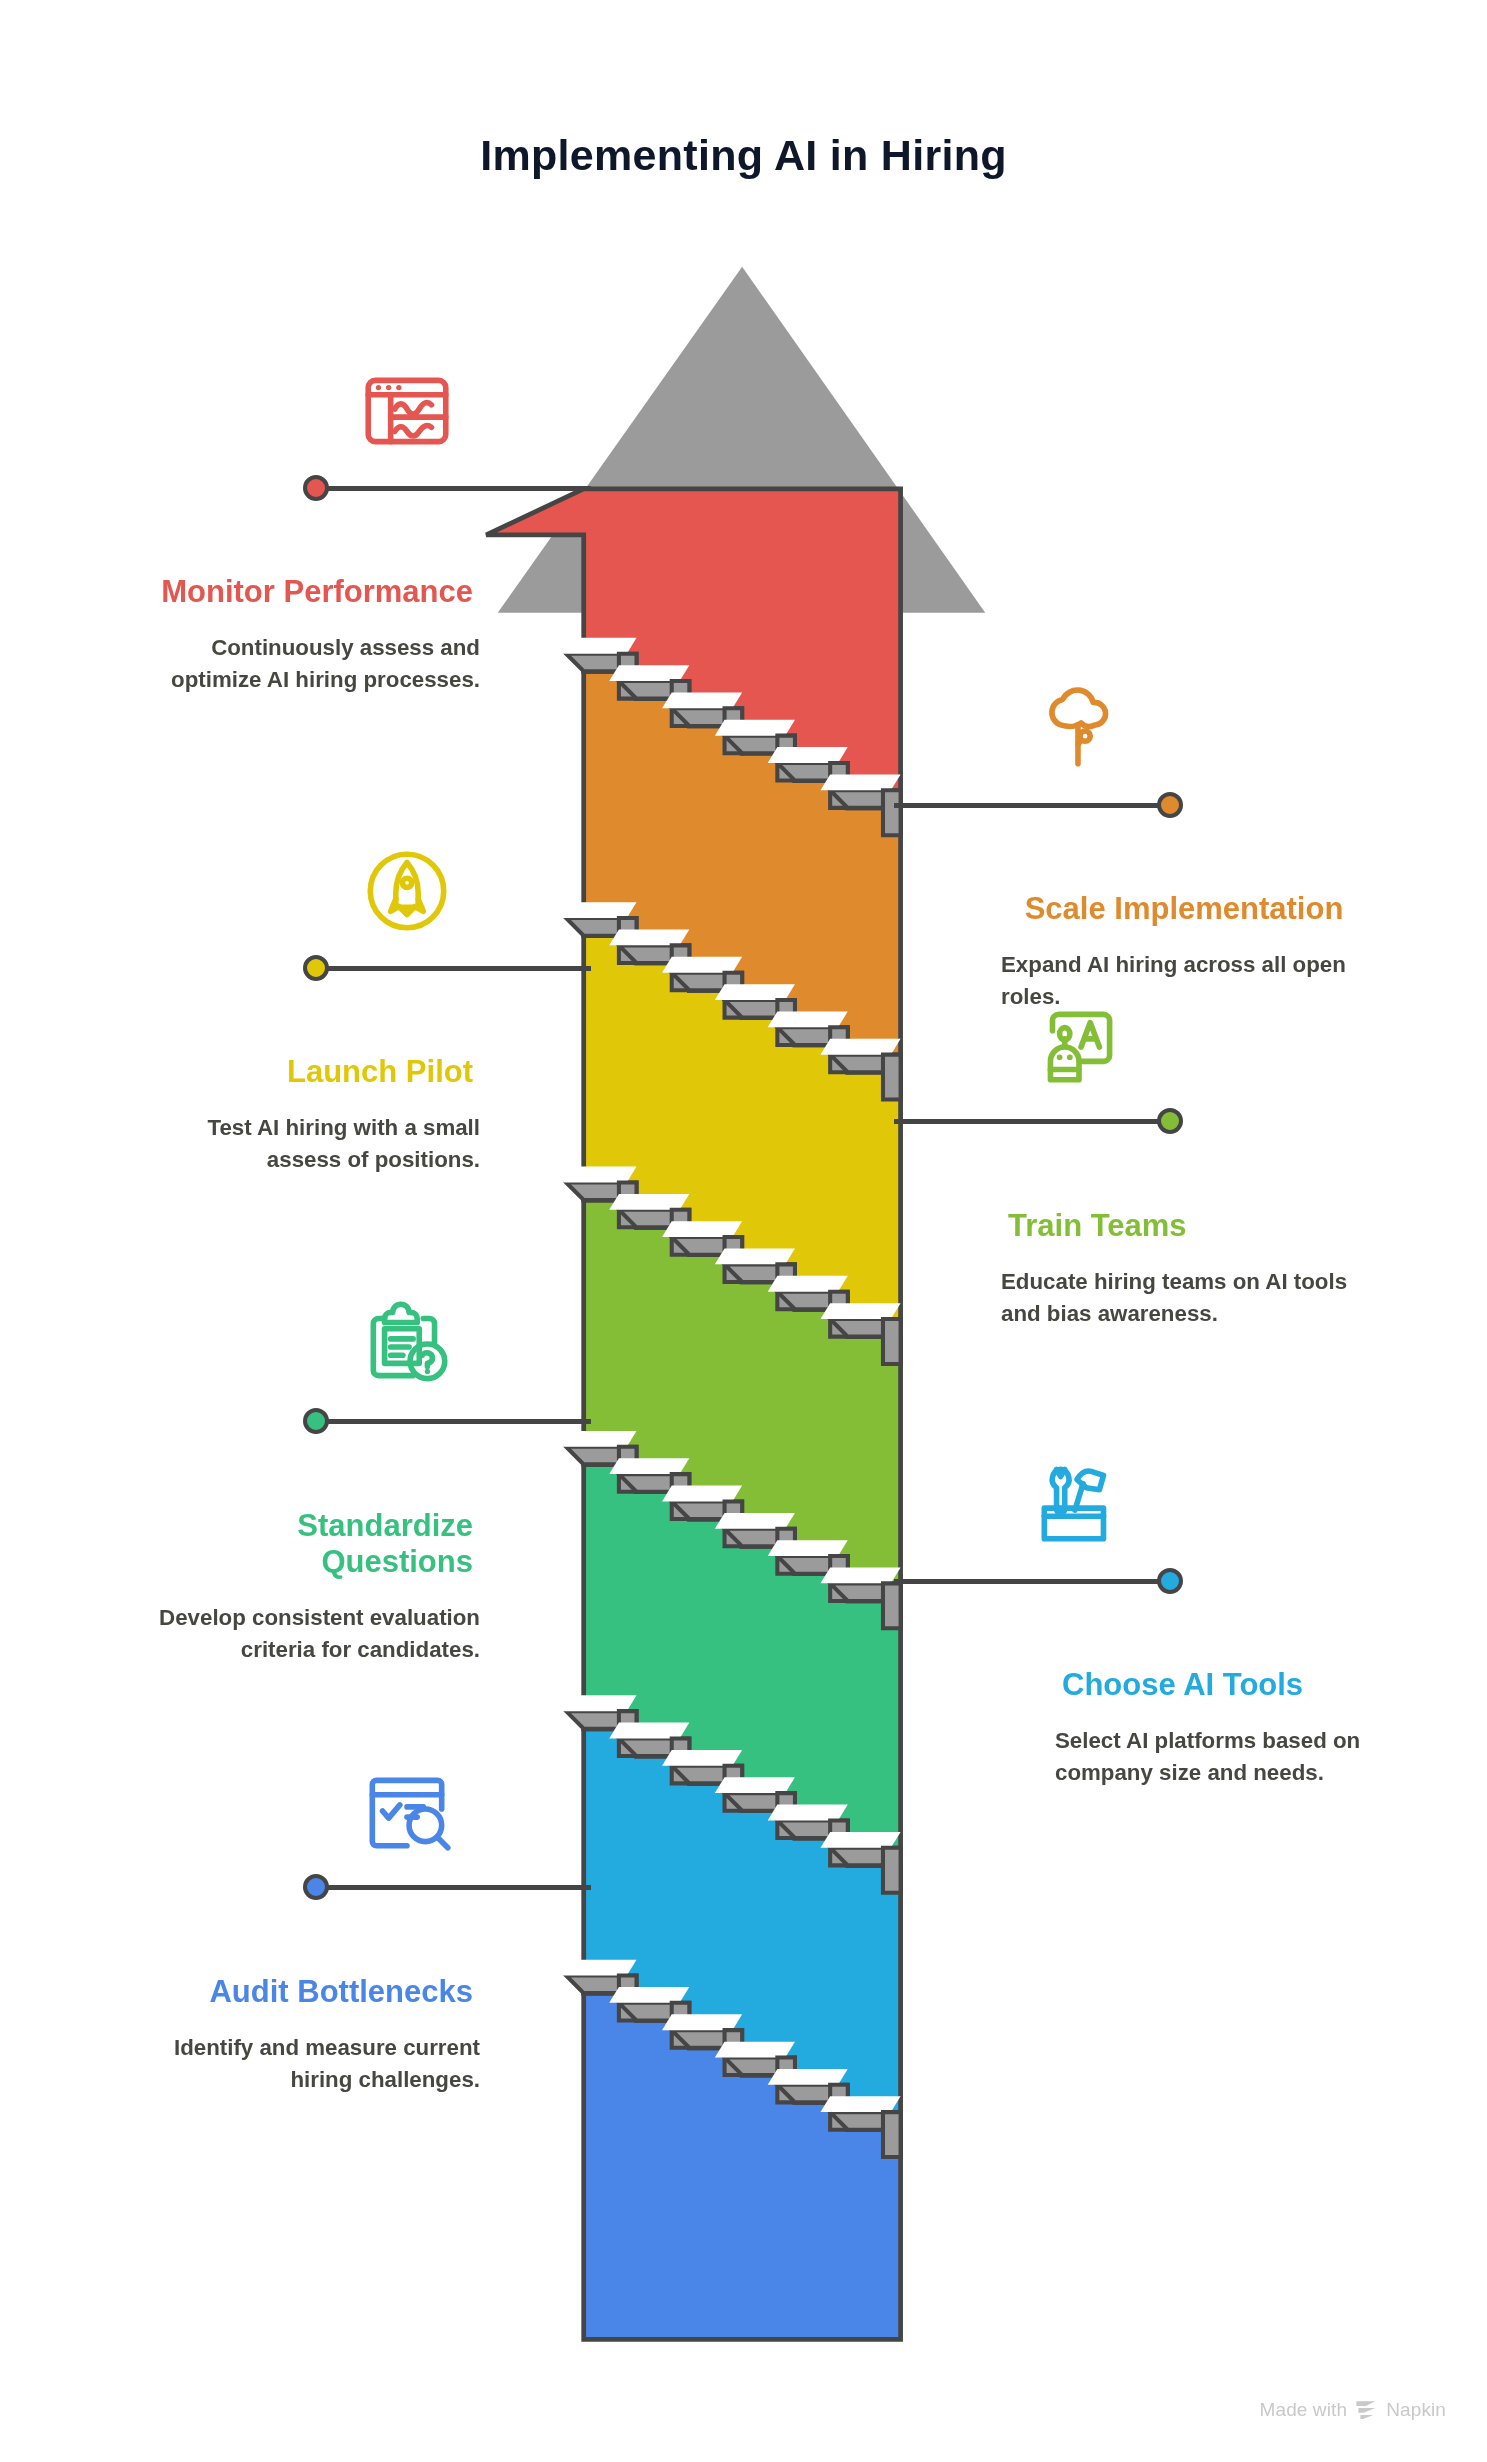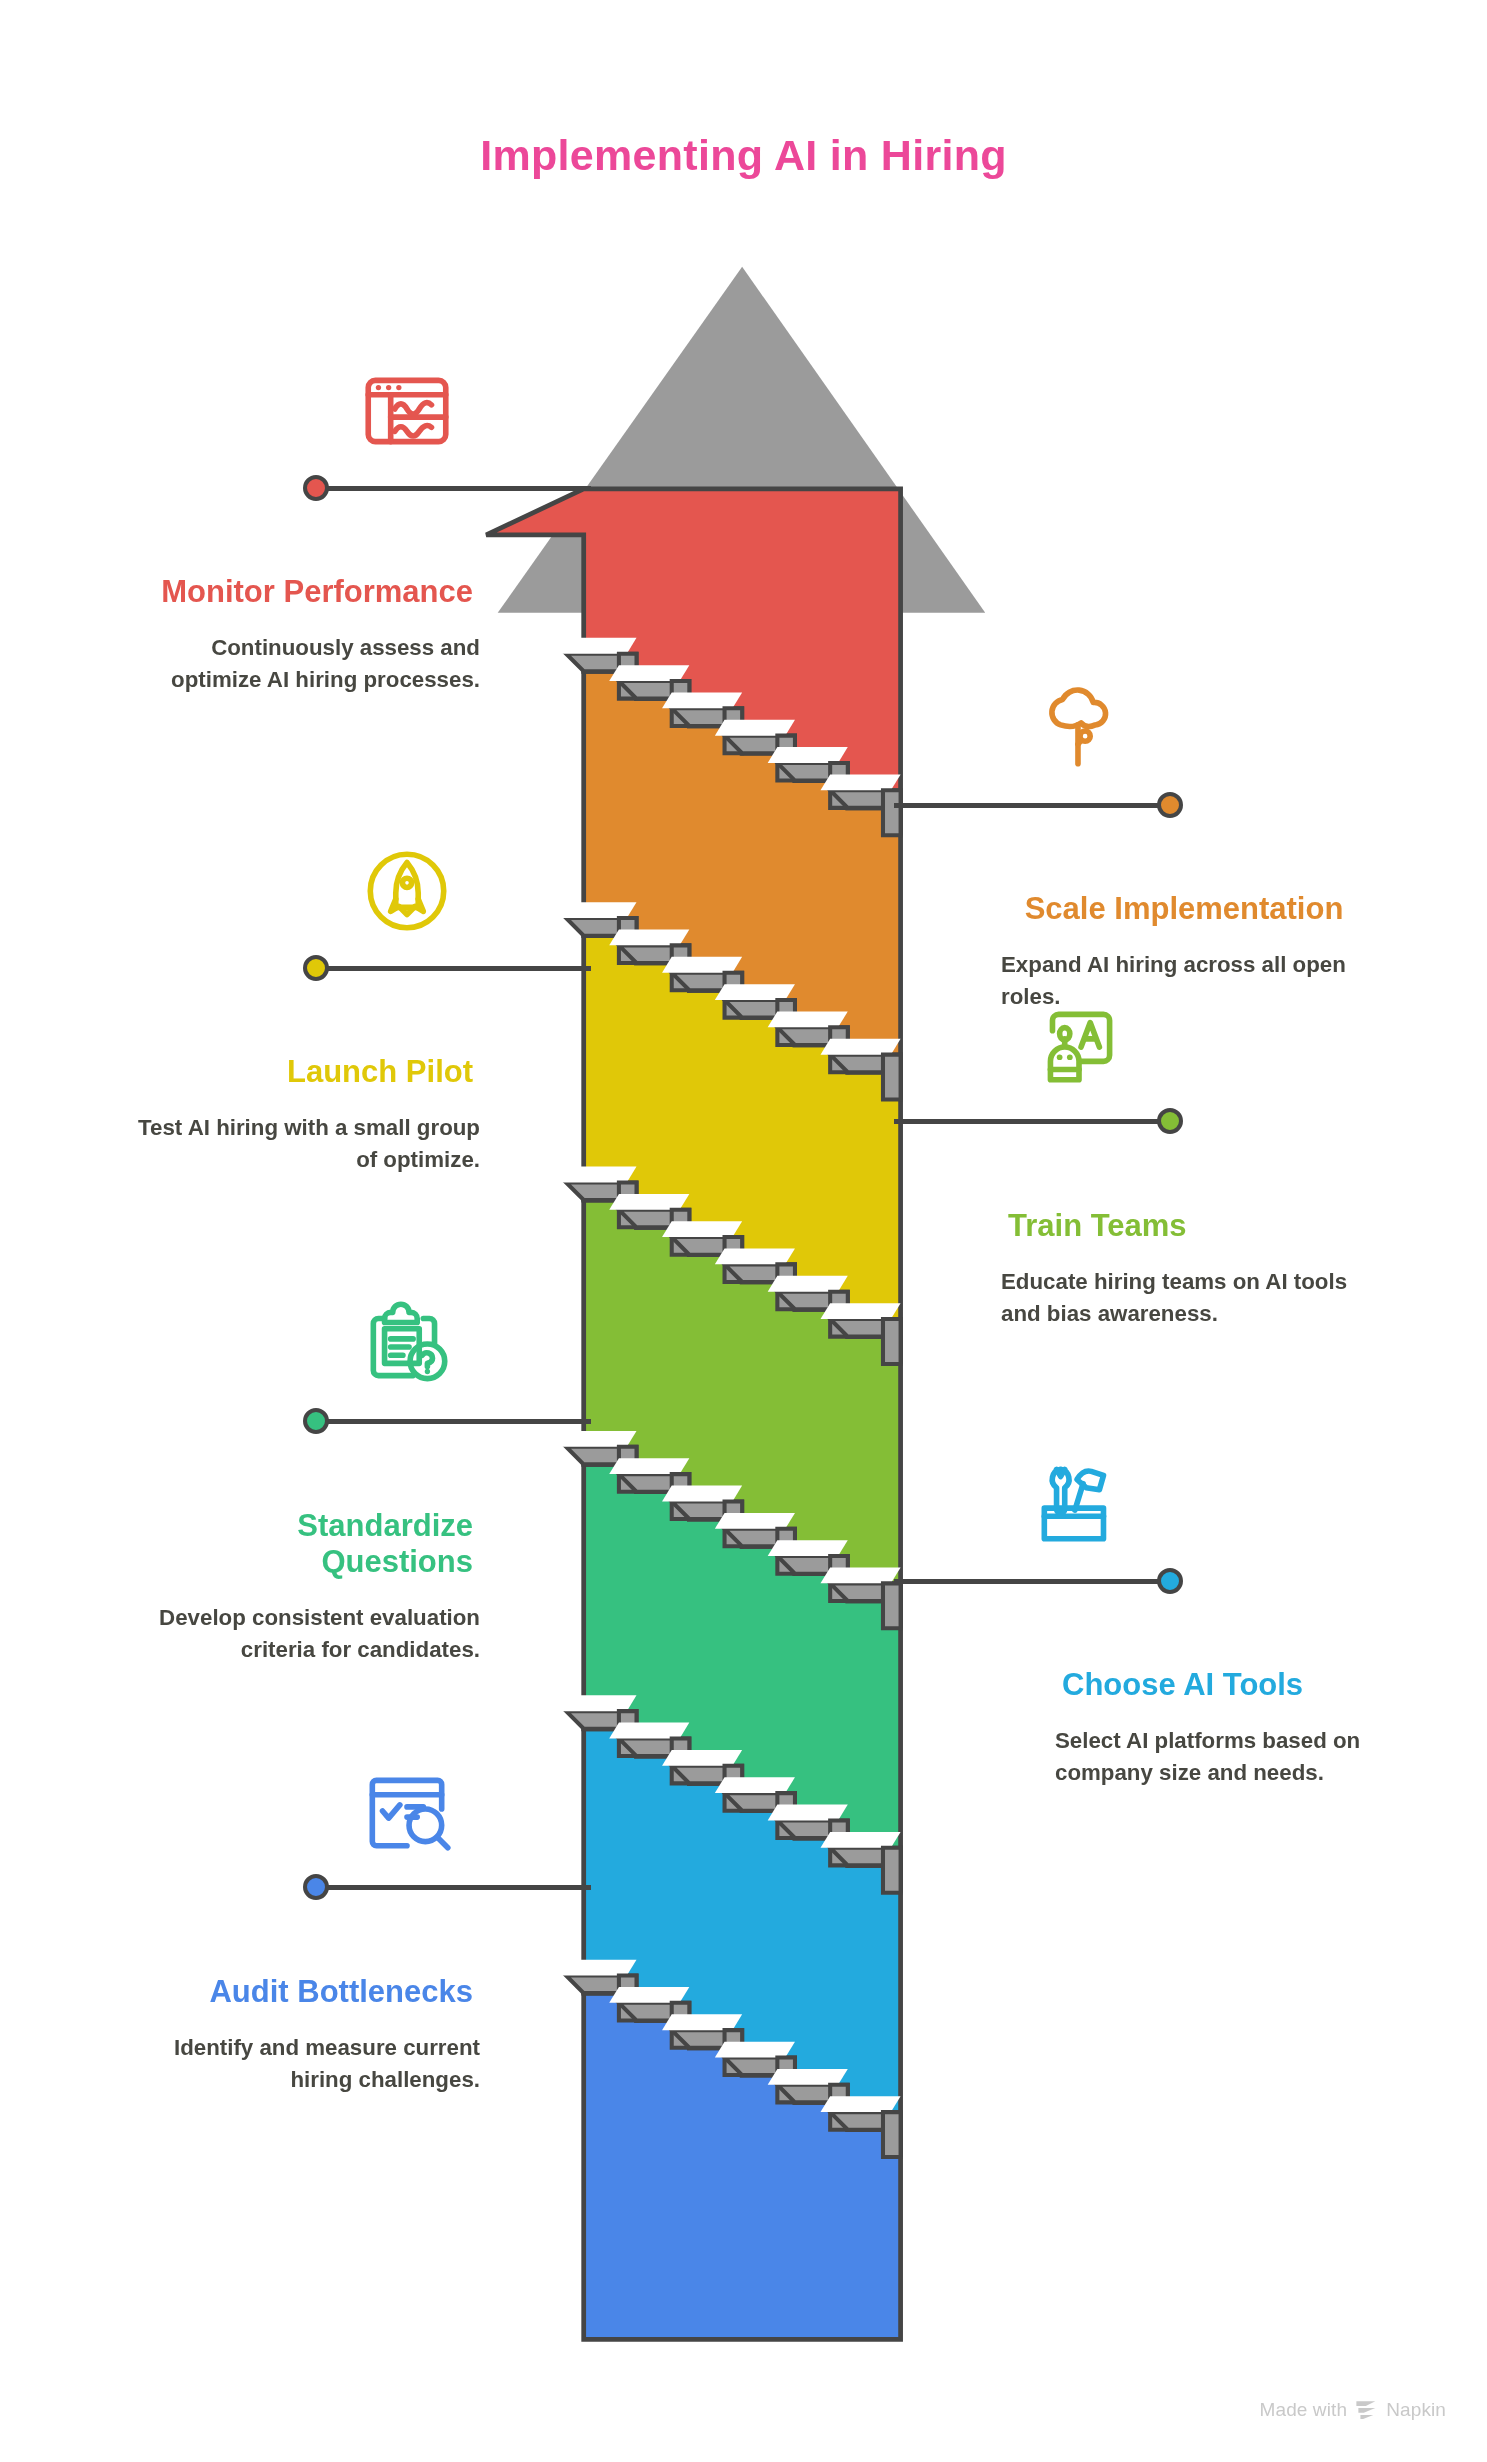--- a/index.html
+++ b/index.html
@@ -2,21 +2,21 @@
 <html style="font-size:10.8px"><head>
 <meta charset="utf-8">
 <style>
   html,body{margin:0;padding:0;background:#ffffff;}
   body{width:1487px;height:2462px;position:relative;overflow:hidden;
        font-family:"Liberation Sans",sans-serif;-webkit-font-smoothing:antialiased;}
 
   #page-title{
     position:absolute; left:0; right:0; top:102px;
     text-align:center; font-size:43px; font-weight:bold;
-    color:#ec4899; letter-spacing:0.3px;
+    color:#0f172a; letter-spacing:0.3px;
   }
 
   #stair-svg{position:absolute;left:0;top:0;width:1487px;height:2462px;}
 
   .connector{position:absolute;height:0;}
   .conn-line{position:absolute;top:0;height:4.7px;background:#454545;}
   .conn-dot{position:absolute;width:26px;height:26px;border-radius:50%;
             border:4.7px solid #454545;box-sizing:border-box;top:-10.8px;}
 
   .step-text{position:absolute;}
@@ -205,21 +205,21 @@
     <div class="step-icon" style="top: 840px; left: 356px;">
       <svg viewBox="0 0 100 100">
       <circle cx="50" cy="50" r="36" fill="none" stroke="#e0c808" stroke-width="5.5" stroke-linecap="round" stroke-linejoin="round"></circle>
       <path d="M50 22 q11 13 11 30 v14 h-22 v-14 q0-17 11 -30 Z" fill="none" stroke="#e0c808" stroke-width="5.5" stroke-linecap="round" stroke-linejoin="round"></path>
       <circle cx="50" cy="42" r="4.5" fill="none" stroke="#e0c808" stroke-width="5.5" stroke-linecap="round" stroke-linejoin="round"></circle>
       <path d="M39 58 l-5 12 l8 -5 l8 8 l8 -8 l8 5 l-5 -12" fill="none" stroke="#e0c808" stroke-width="5.5" stroke-linecap="round" stroke-linejoin="round"></path>
       </svg>
     </div>
     <div class="step-text left" style="top: 1047px; left: 135px; width: 345px;">
       <div class="step-title" style="color: rgb(224, 200, 8);">Launch Pilot</div>
-      <div class="step-desc">Test AI hiring with a small group of optimize.</div>
+      <div class="step-desc">Test AI hiring with a small assess of positions.</div>
     </div>
     <div class="connector" style="top: 1119px;">
       <div class="conn-line" style="left: 894px; width: 276px;"></div>
       <div class="conn-dot" style="background: rgb(132, 190, 54); left: 1157px;"></div>
     </div>
     <div class="step-icon" style="top: 994px; left: 1028px;">
       <svg viewBox="0 0 100 100">
       <path d="M24 36 V26 a6 6 0 0 1 6-6 h44 a6 6 0 0 1 6 6 v34 a6 6 0 0 1 -6 6 h-22" fill="none" stroke="#84be36" stroke-width="5.5" stroke-linecap="round" stroke-linejoin="round"></path>
       <path d="M52 52 L61 28 L70 52" fill="none" stroke="#84be36" stroke-width="5.5" stroke-linecap="round" stroke-linejoin="round"></path>
         <path d="M56 44 H66" fill="none" stroke="#84be36" stroke-width="5.5" stroke-linecap="round" stroke-linejoin="round"></path>

